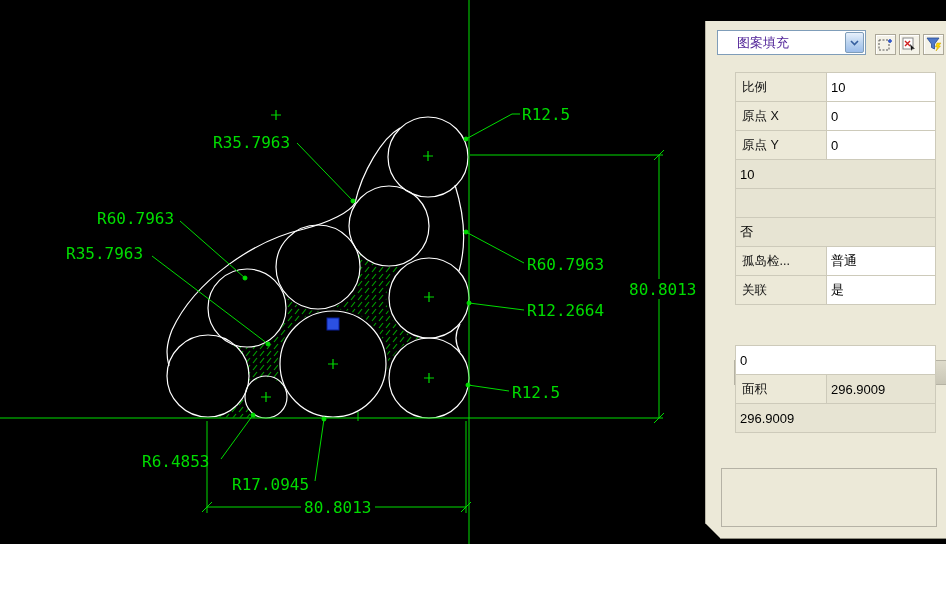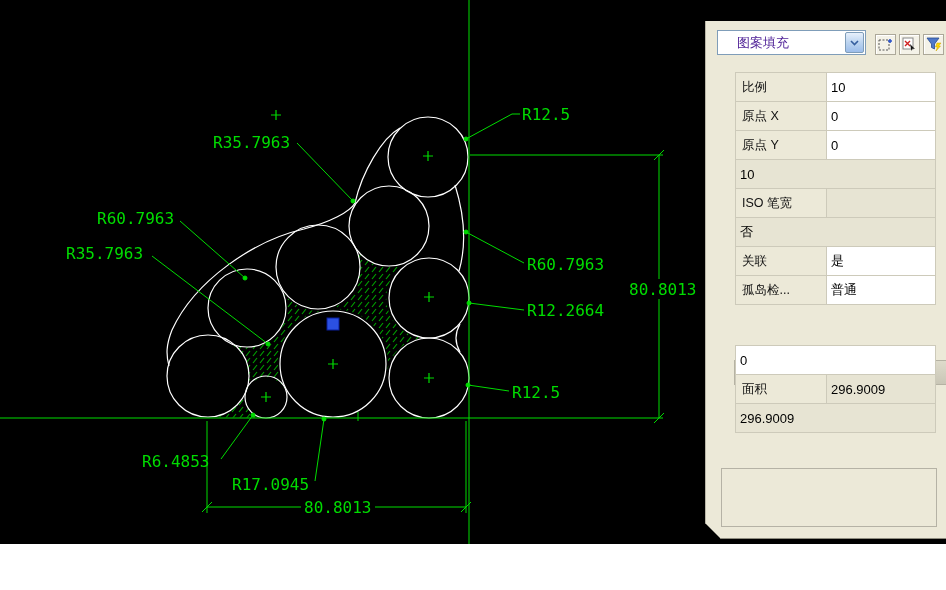--- a/index.html
+++ b/index.html
@@ -191,33 +191,32 @@
         <div class="pval editable">0</div>
       </div>
       <div class="prow">
         <div class="plabel">原点 Y</div>
         <div class="pval editable">0</div>
       </div>
       <div class="prow">
         <div class="pval flat">10</div>
       </div>
       <div class="prow">
-        <div class="plabel">ISO 笔宽</div>
         <div class="pval flat"></div>
       </div>
       <div class="prow">
         <div class="pval flat">否</div>
+      </div>
+      <div class="prow">
+        <div class="plabel">孤岛检...</div>
+        <div class="pval editable">普通</div>
       </div>
       <div class="prow">
         <div class="plabel">关联</div>
         <div class="pval editable">是</div>
-      </div>
-      <div class="prow">
-        <div class="plabel">孤岛检...</div>
-        <div class="pval editable">普通</div>
       </div>
     </div>
 
     <div class="sect-header" style="top:299px">
       <span class="sect-title">几何图形</span>
       <svg width="11" height="10" viewBox="0 0 11 10">
         <path d="M1,4.5 L5.5,1 L10,4.5 M1,9 L5.5,5.5 L10,9" fill="none" stroke="#5a6a9a" stroke-width="1.4"></path>
       </svg>
     </div>
 

